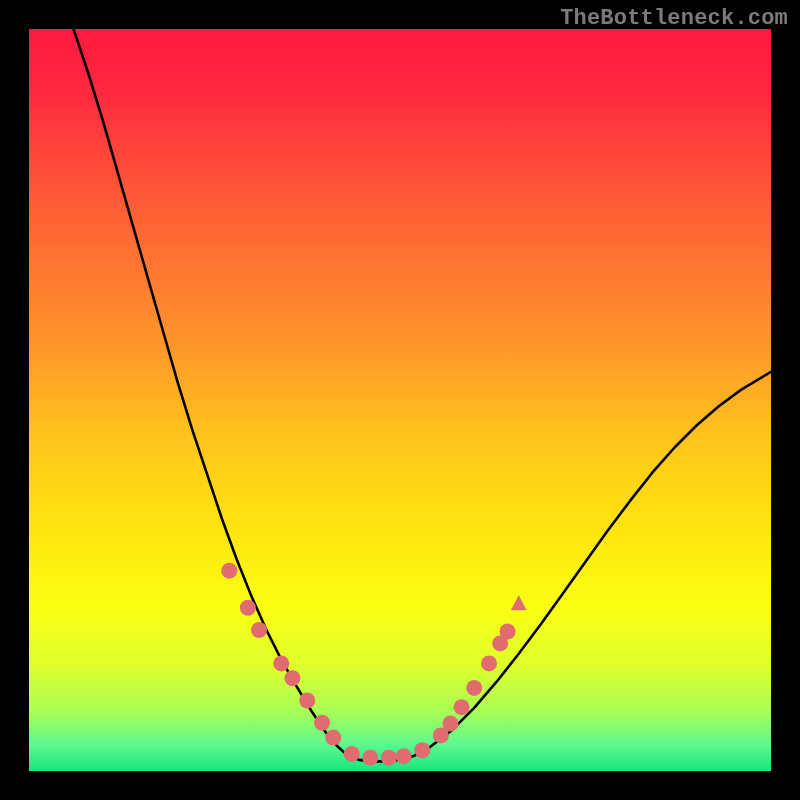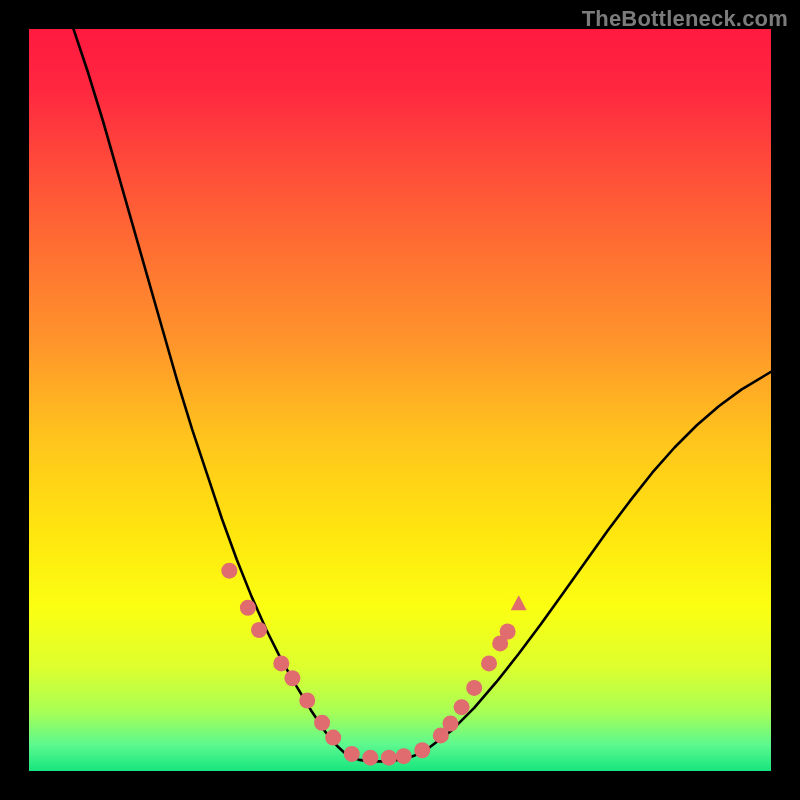--- a/index.html
+++ b/index.html
@@ -11,20 +11,21 @@
     overflow: hidden;
     font-family: Arial, Helvetica, sans-serif;
   }
   .frame {
     position: absolute;
     top: 0;
     left: 0;
     width: 800px;
     height: 800px;
     box-sizing: border-box;
+    font-family: Liberation Mono, monospace;
   }
   .watermark {
     position: absolute;
     top: 6px;
     right: 12px;
     font-size: 22px;
     font-weight: 600;
     color: #7b7b7b;
     letter-spacing: 0.2px;
     z-index: 10;

